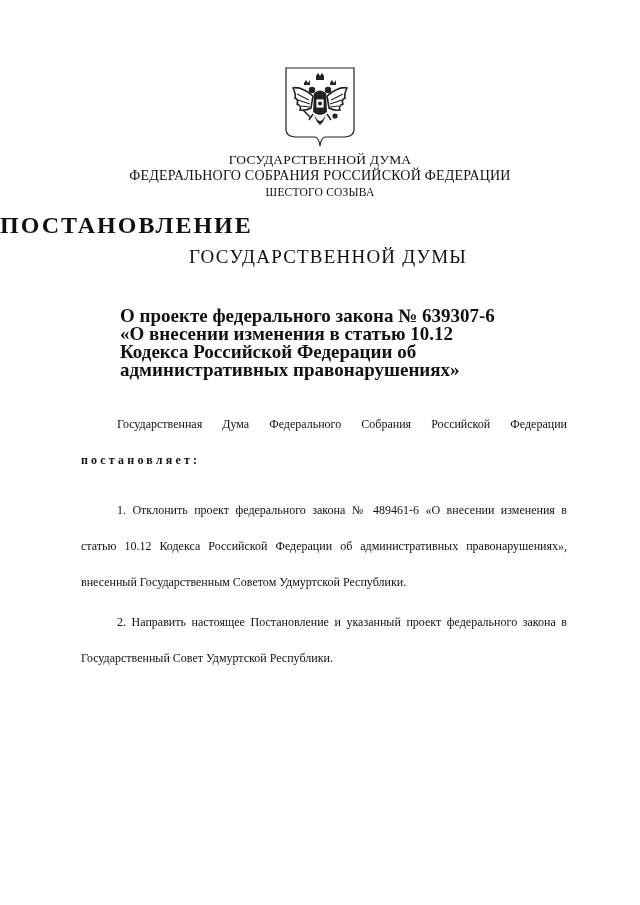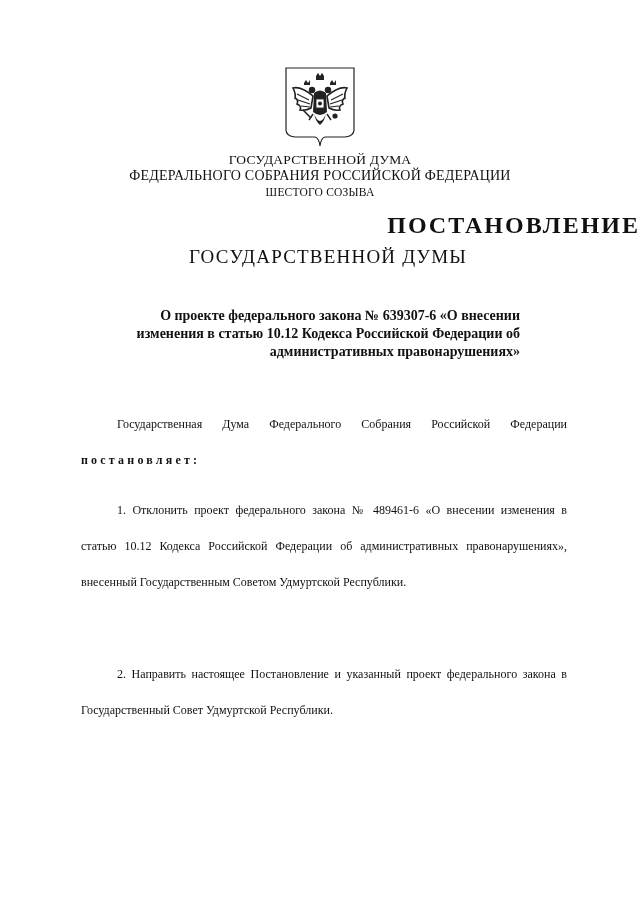--- a/index.html
+++ b/index.html
@@ -39,44 +39,44 @@
       line-height: 16px;
       letter-spacing: 0.2px;
     }
     .org-block .line1 { font-size: 13.5px; }
     .org-block .line2 { font-size: 14px; }
     .org-block .line3 { font-size: 11.5px; }
     .title {
       position: absolute;
       left: 0;
       width: 640px;
-      text-align: right;
+      text-align: left;
       top: 211px;
       font-size: 24px;
       font-weight: bold;
       letter-spacing: 2px;
       line-height: 28px;
     }
     .subtitle {
       position: absolute;
       left: 8px;
       width: 640px;
       text-align: center;
       top: 245px;
       font-size: 19px;
       letter-spacing: 1.2px;
       line-height: 24px;
     }
     .subject {
       position: absolute;
       left: 120px;
       width: 400px;
-      text-align: right;
+      text-align: left;
       top: 307px;
-      font-size: 14px;
+      font-size: 19px;
       font-weight: bold;
       line-height: 18px;
     }
     .body-text {
       position: absolute;
       left: 81px;
       width: 486px;
       font-size: 12px;
       line-height: 36px;
       text-align: justify;
@@ -86,21 +86,21 @@
       text-indent: 36px;
       text-align: justify;
       text-align-last: left;
     }
     .spaced {
       font-weight: bold;
       letter-spacing: 3.2px;
     }
     .p-intro { top: 406px; }
     .p-one { top: 492px; }
-    .p-two { top: 656px; }
+    .p-two { top: 604px; }
   </style>
 </head>
 <body>
 
 <div class="page">
 
   <svg class="emblem" viewBox="0 0 74 82" xmlns="http://www.w3.org/2000/svg">
 
     <path d="M3 2 H71 V64 Q71 70 62 71 H42 Q38 72 37 80 Q36 72 32 71 H12 Q3 70 3 64 Z" fill="none" stroke="#222" stroke-width="1.2"></path>
 

